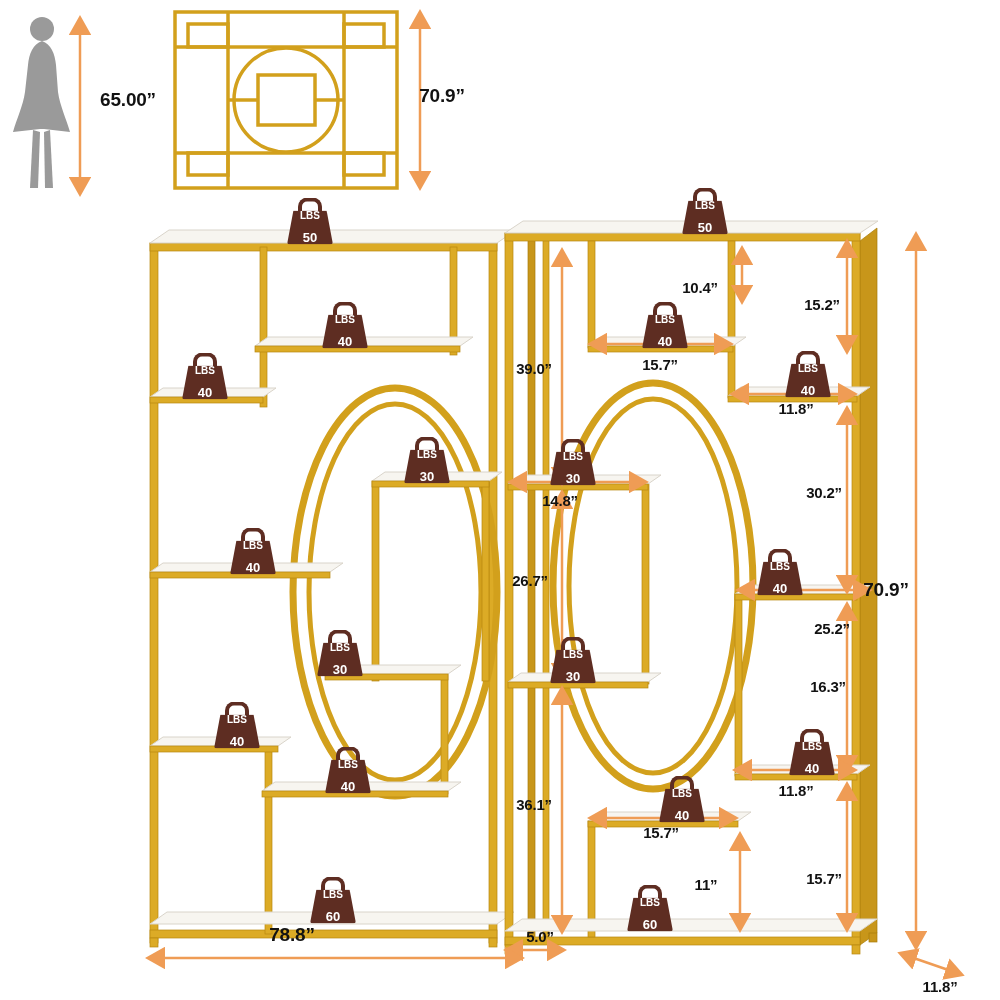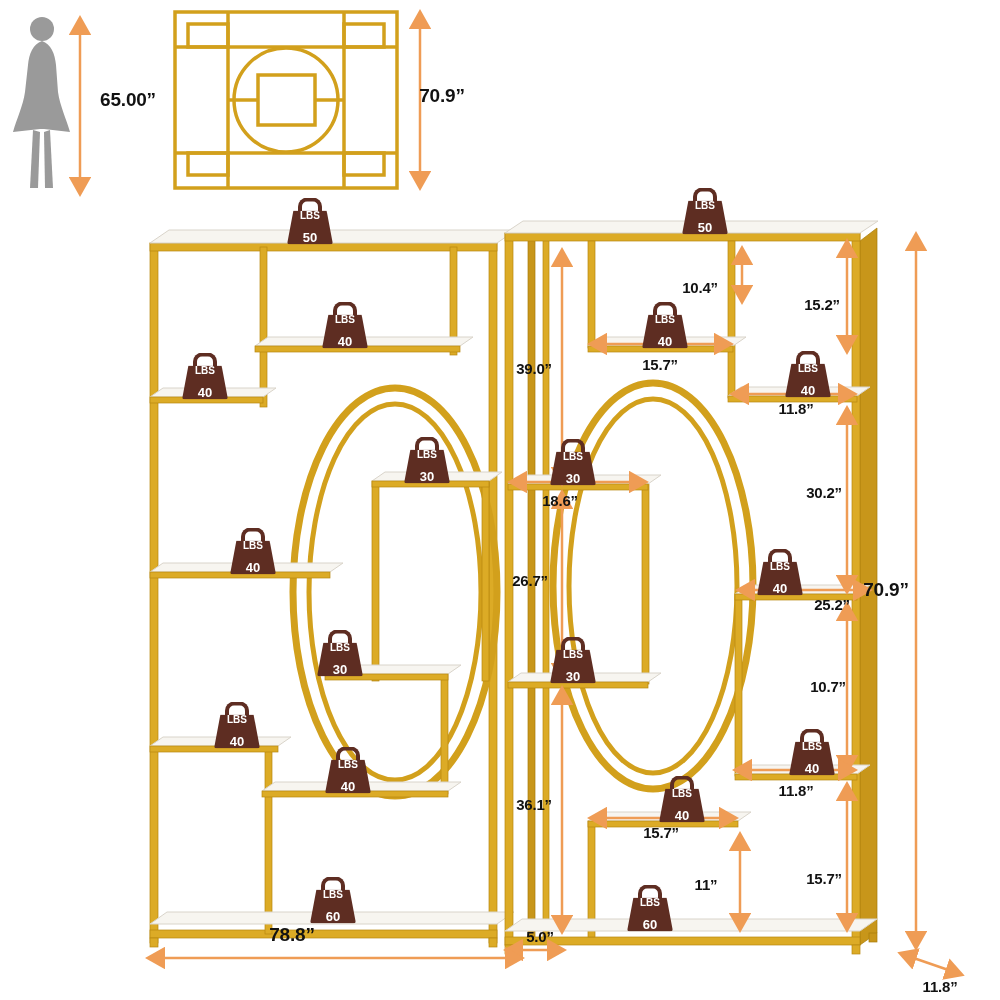--- a/index.html
+++ b/index.html
@@ -151,24 +151,24 @@
   </svg>
 
   <div class="dim dim-lg" style="left:128px;top:100px">65.00”</div>
   <div class="dim dim-lg" style="left:442px;top:96px">70.9”</div>
   <div class="dim" style="left:700px;top:287px">10.4”</div>
   <div class="dim" style="left:822px;top:304px">15.2”</div>
   <div class="dim" style="left:534px;top:368px">39.0”</div>
   <div class="dim" style="left:660px;top:364px">15.7”</div>
   <div class="dim" style="left:796px;top:408px">11.8”</div>
   <div class="dim" style="left:824px;top:492px">30.2”</div>
-  <div class="dim" style="left:560px;top:500px">18.6”</div>
+  <div class="dim" style="left:560px;top:500px">14.8”</div>
   <div class="dim" style="left:530px;top:580px">26.7”</div>
-  <div class="dim" style="left:832px;top:604px">25.2”</div>
-  <div class="dim" style="left:828px;top:686px">10.7”</div>
+  <div class="dim" style="left:832px;top:628px">25.2”</div>
+  <div class="dim" style="left:828px;top:686px">16.3”</div>
   <div class="dim" style="left:796px;top:790px">11.8”</div>
   <div class="dim" style="left:534px;top:804px">36.1”</div>
   <div class="dim" style="left:661px;top:832px">15.7”</div>
   <div class="dim" style="left:706px;top:884px">11”</div>
   <div class="dim" style="left:824px;top:878px">15.7”</div>
   <div class="dim" style="left:540px;top:936px">5.0”</div>
   <div class="dim dim-lg" style="left:292px;top:935px">78.8”</div>
   <div class="dim" style="left:940px;top:986px">11.8”</div>
   <div class="dim dim-lg" style="left:886px;top:590px">70.9”</div>
 

